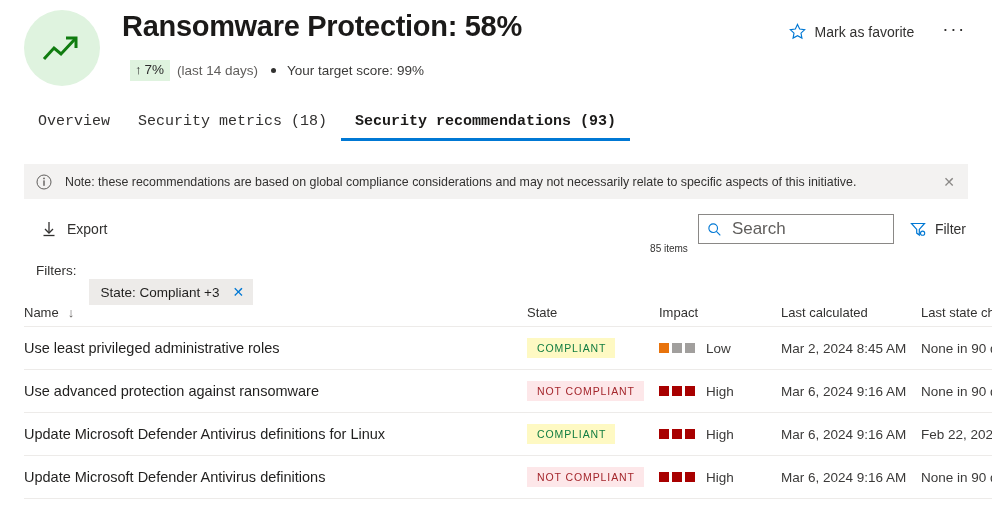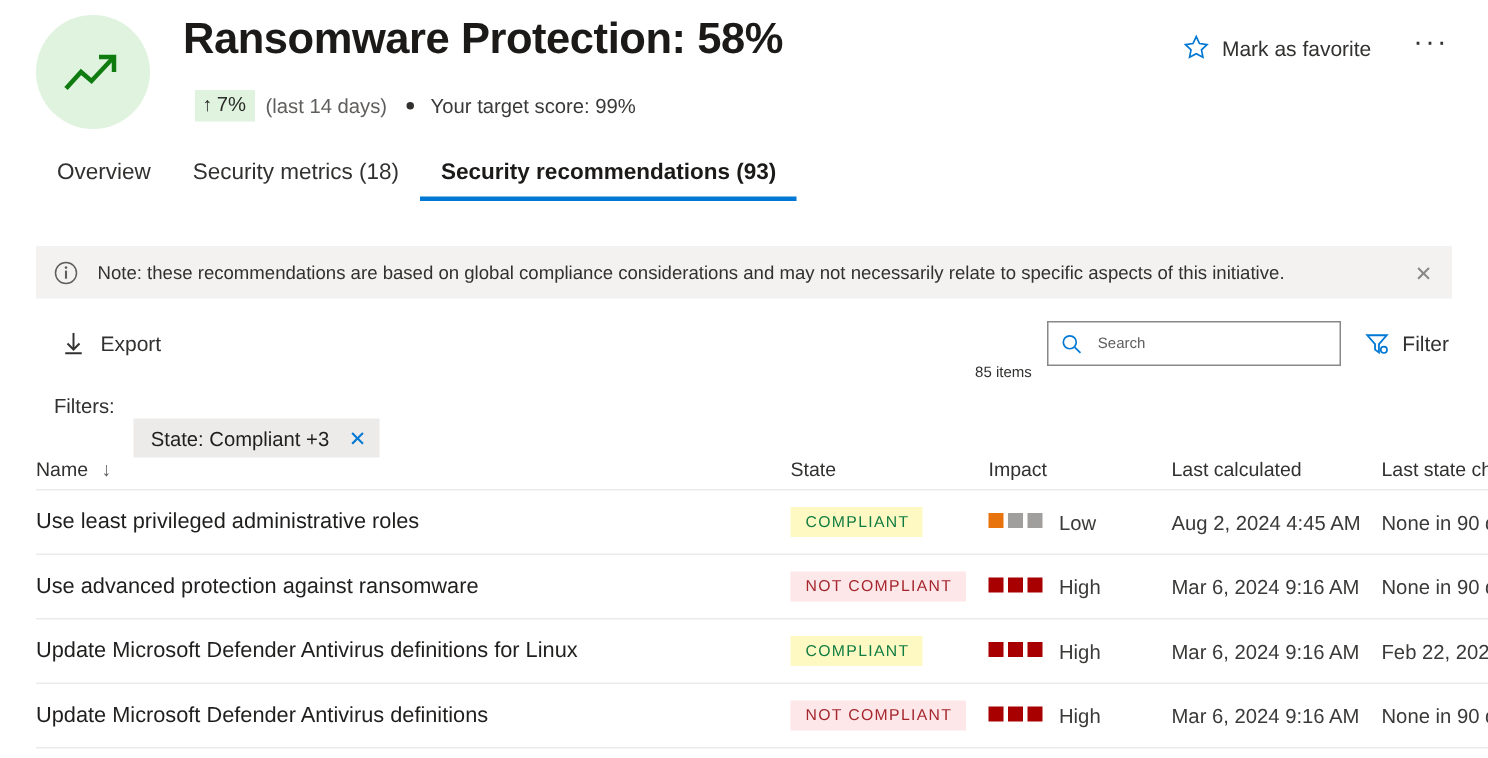--- a/index.html
+++ b/index.html
@@ -81,25 +81,26 @@
     font-size: 19px;
     color: #323130;
     letter-spacing: 1.6px;
     cursor: pointer;
     line-height: 14px;
     padding: 0 2px 6px 2px;
   }
 
   
   .tabs {
-    display: flex; align-items: flex-start;
+    display: flex; align-items: center;
     padding: 0 24px;
     margin-top: 10px;
     height: 42px;
     gap: 0;
+    font-family: Liberation Mono, monospace;
   }
   .tab {
     font-size: 15px;
     color: #323130;
     padding: 0 14px 11px 14px;
     cursor: pointer;
     position: relative;
     white-space: nowrap;
   }
   .tab:first-child { padding-left: 14px; }
@@ -167,21 +168,21 @@
     width: 196px; height: 30px;
     border: 1px solid #8a8886;
     background: #fff;
     display: flex; align-items: center;
     padding: 0 8px;
   }
   .searchbox .mag { flex: 0 0 16px; display: flex; }
   .searchbox input {
     border: none; outline: none;
     font-family: "Liberation Sans", sans-serif;
-    font-size: 10px;
+    font-size: 17px;
     color: #323130;
     margin-left: 9px;
     width: 100%;
     background: transparent;
   }
   .searchbox input::placeholder { color: #605e5c; }
   .filter-btn {
     display: flex; align-items: center;
     margin-left: 14px;
     font-size: 14px;
@@ -362,21 +363,21 @@
       <div class="c-last">Last state ch</div>
     </div>
     <div id="table-body">
         <div class="trow">
           <div class="c-name"><span class="rowname">Use least privileged administrative roles</span></div>
           <div class="c-state"><span class="badge compliant">COMPLIANT</span></div>
           <div class="c-impact">
             <span><span class="sq" style="background: rgb(232, 115, 12);"></span><span class="sq" style="background: rgb(161, 159, 157);"></span><span class="sq" style="background: rgb(161, 159, 157);"></span></span>
             <span class="impact-label">Low</span>
           </div>
-          <div class="c-calc cell-muted">Aug 2, 2024 4:45 AM</div>
+          <div class="c-calc cell-muted">Mar 2, 2024 8:45 AM</div>
           <div class="c-last cell-muted">None in 90 d</div>
         </div>
         <div class="trow">
           <div class="c-name"><span class="rowname">Use advanced protection against ransomware</span></div>
           <div class="c-state"><span class="badge notcompliant">NOT COMPLIANT</span></div>
           <div class="c-impact">
             <span><span class="sq" style="background: rgb(168, 0, 0);"></span><span class="sq" style="background: rgb(168, 0, 0);"></span><span class="sq" style="background: rgb(168, 0, 0);"></span></span>
             <span class="impact-label">High</span>
           </div>
           <div class="c-calc cell-muted">Mar 6, 2024 9:16 AM</div>

